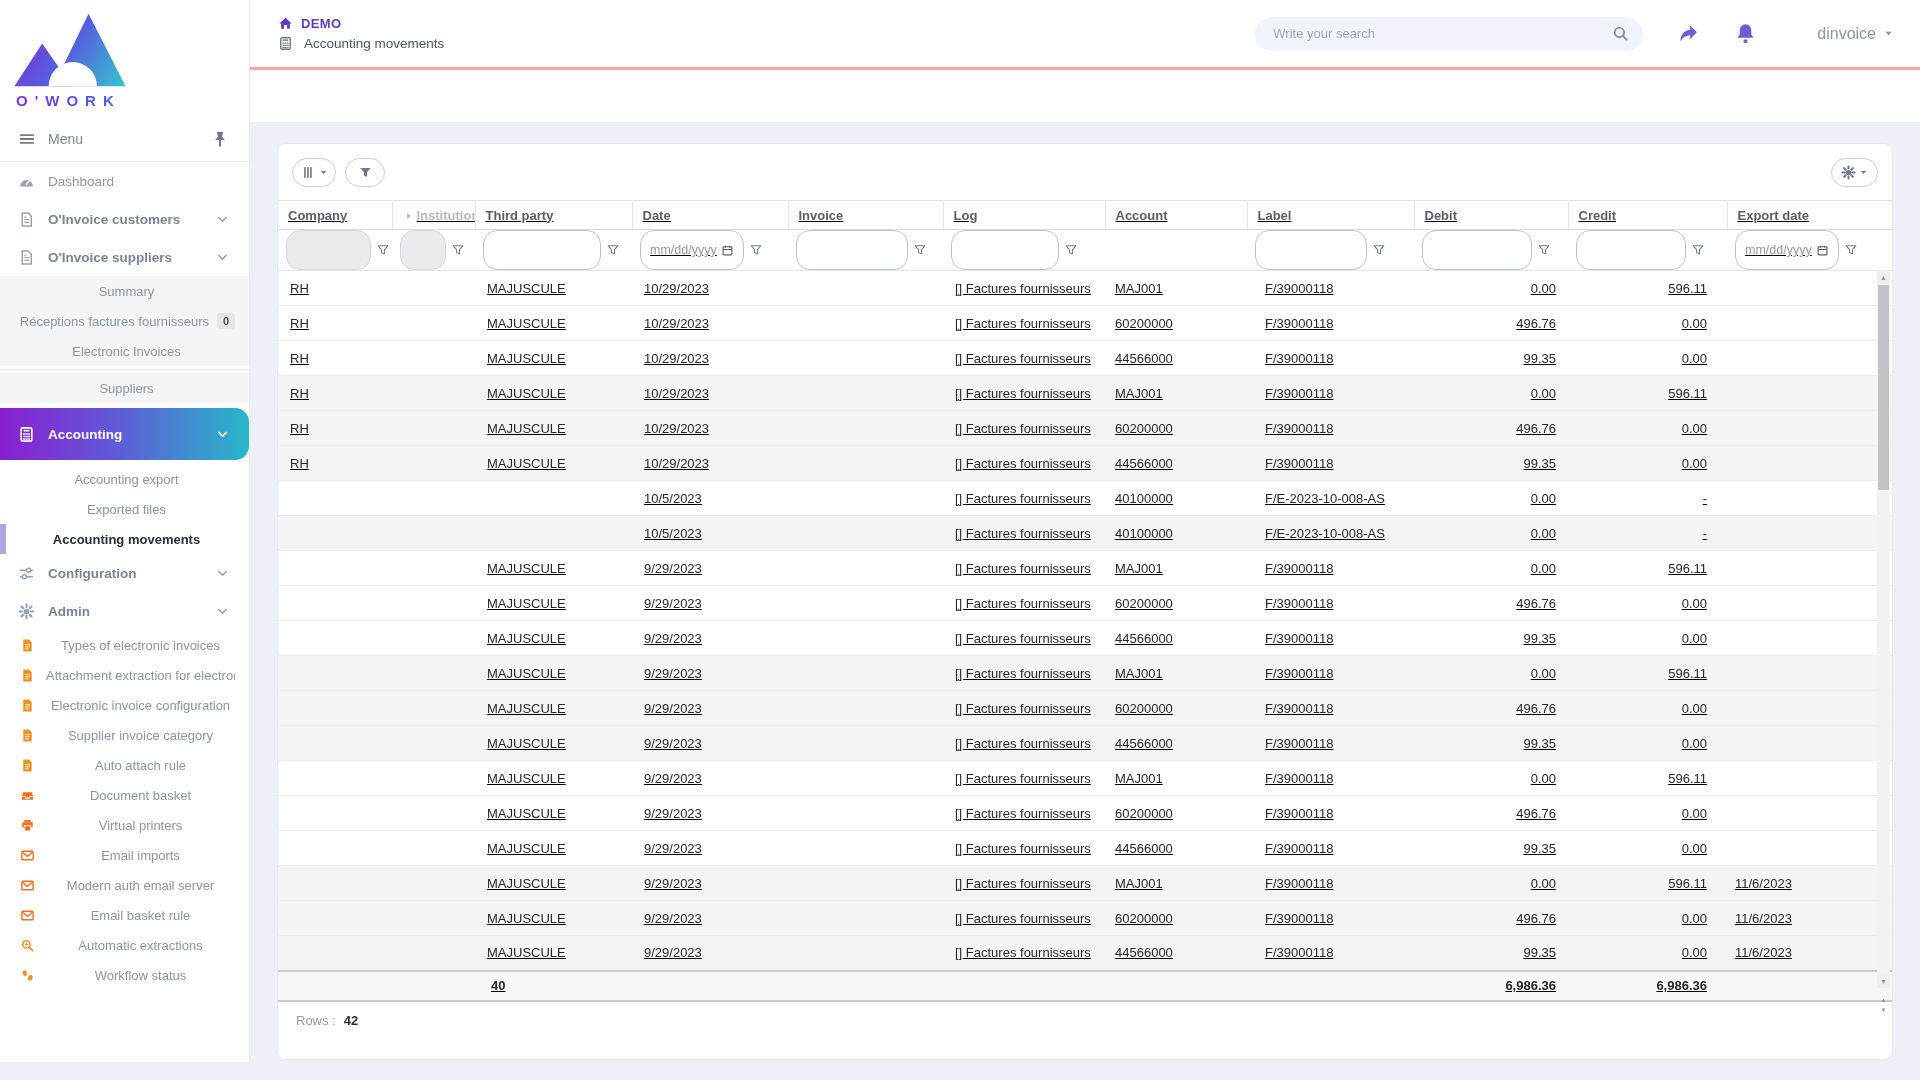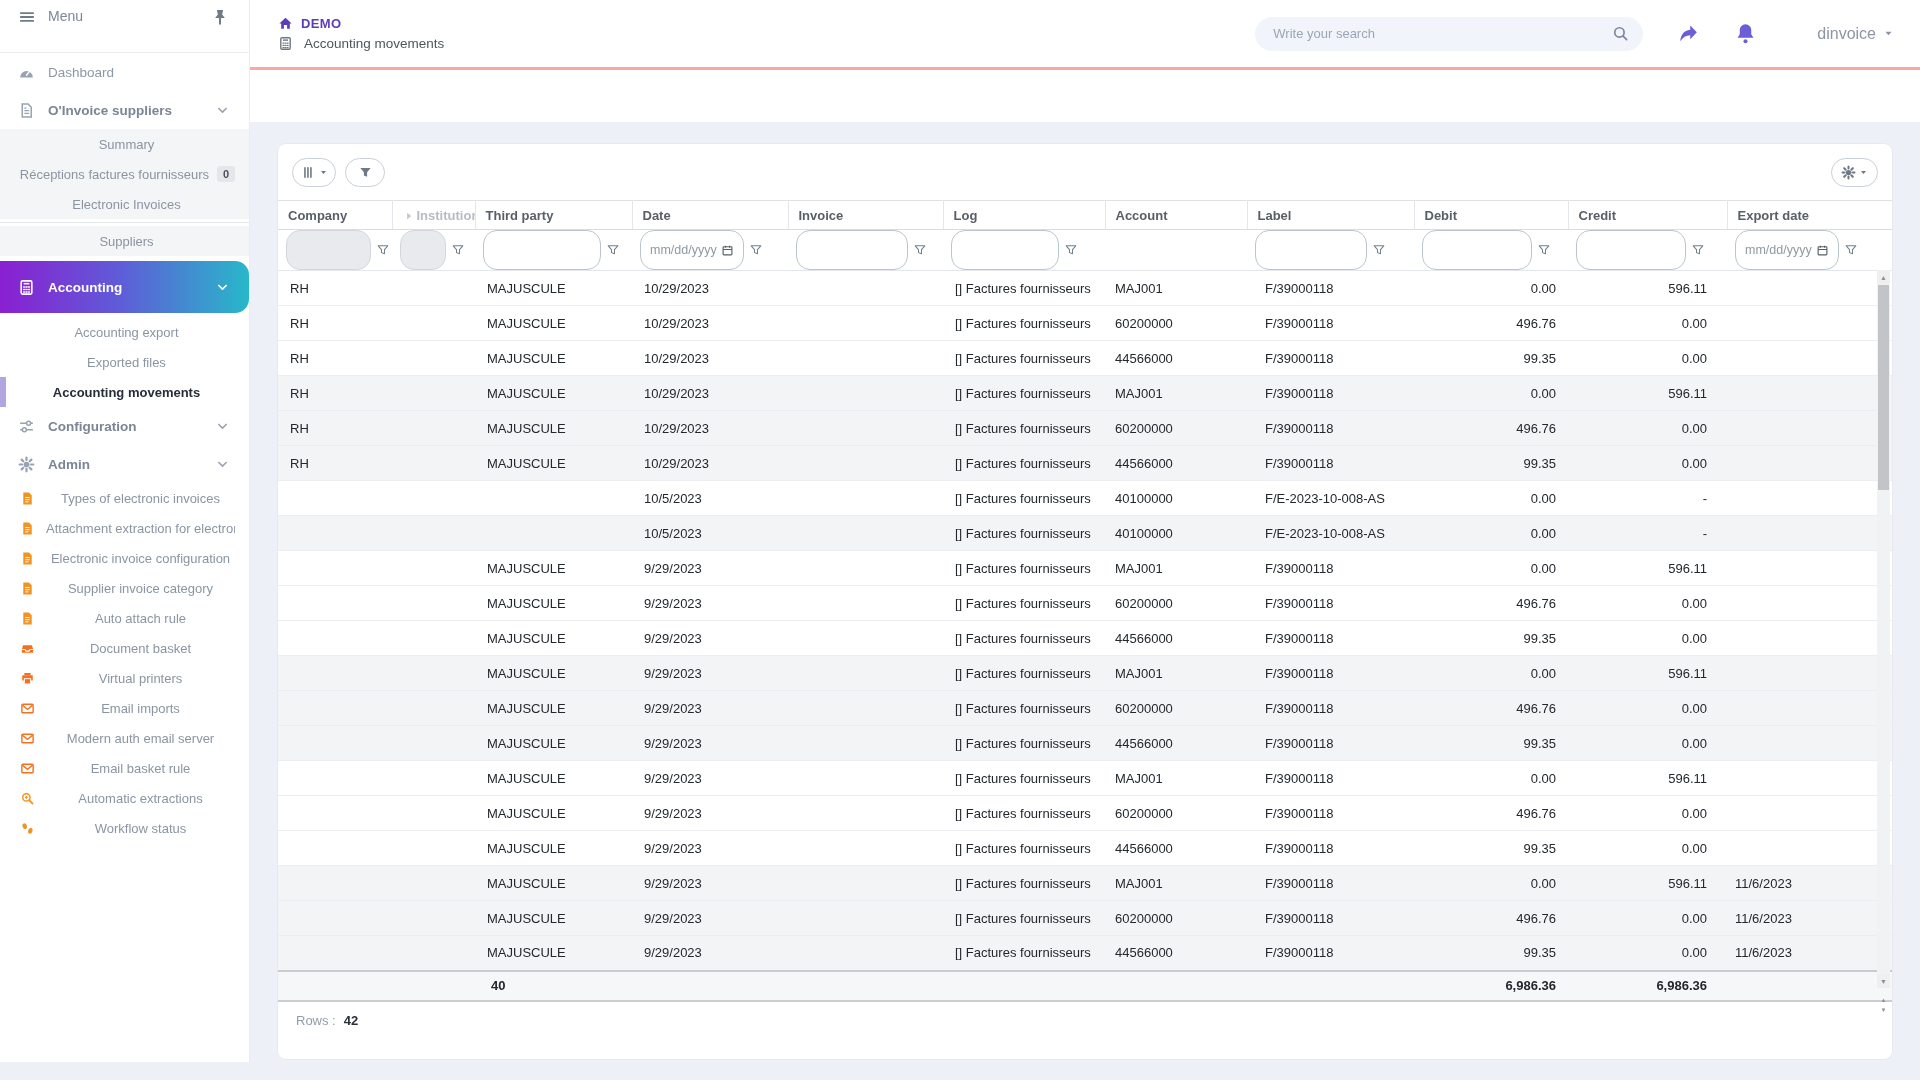--- a/index.html
+++ b/index.html
@@ -11,21 +11,21 @@
          width:1920px; height:1080px; background:#edf1f7; }
 
   
   .sidebar { grid-row:1/3; grid-column:1; background:#fff; height:1062px;
              border-right:1px solid #e9edf2; overflow:hidden; position:relative; }
   .logo { padding:12px 0 0 14px; }
   .logo svg { display:block; }
   .logo-text { margin:4px 0 0 2px; font-size:15px; font-weight:700; letter-spacing:7px;
     background:linear-gradient(90deg,#7b2fe0,#3f6fe0,#2cc4cf);
     -webkit-background-clip:text; background-clip:text; color:transparent; }
-  .menu-head { height:44px; display:flex; padding:0 20px 0 18px; margin-top:8px; }
+  .menu-head { height:44px; display:flex; align-items:center; padding:0 20px 0 18px; margin-top:8px; }
   .menu-head .ic { width:18px; height:18px; color:#707b89; }
   .menu-label { margin-left:12px; font-size:14px; color:#7d8795; flex:1; }
   .pin-wrap { width:16px; height:16px; color:#6b58d3; }
   .side-divider { height:1px; background:#e9edf2; }
 
   .ic { display:inline-flex; }
   .ic svg { width:100%; height:100%; }
 
   .nav-item { height:38px; display:flex; align-items:center; padding:0 20px 0 18px; cursor:pointer; }
   .nav-item .gicon { width:17px; height:17px; color:#98a2b0; flex:none; }
@@ -85,21 +85,21 @@
   .toolbar { height:56px; display:flex; align-items:center; padding:0 14px; }
   .btn-oval { height:29px; border:1px solid #c9d0d8; border-radius:15px; background:#fff;
               display:inline-flex; align-items:center; justify-content:center; gap:3px;
               color:#6f7986; cursor:pointer; }
   .btn-cols { width:44px; margin-right:9px; }
   .btn-filter { width:40px; }
   .btn-settings { width:47px; margin-left:auto; }
   .btn-oval .ic { width:15px; height:15px; }
   .btn-oval .ic.small { width:9px; height:9px; }
 
-  table { border-collapse:collapse; table-layout:fixed; width:1614px; border-top:1px solid #dee2e7; }
+  table { border-collapse:collapse; table-layout:fixed; width:1614px; border-top:1px solid #dee2e7;text-decoration:underline; }
   thead th { height:29px; font-size:13px; font-weight:700; color:#575f68; text-align:left;
              padding:0 4px 0 10px; border-bottom:1px solid #d8dde2; border-right:1px solid #e4e7eb;
              white-space:nowrap; overflow:hidden; }
   thead th:last-child { border-right:none; }
   thead th.muted { color:#b4bcc5; }
   .thchev { width:12px; height:12px; color:#c3c9d1; vertical-align:-2px; margin-right:2px; }
 
   tr.filters td { height:40px; border-bottom:1px solid #e3e7ec; padding:0 2px 0 8px; }
   .fwrap { display:flex; align-items:center; }
   .pill { height:40px; border:1px solid #b9c6cc; border-radius:14px; background:#fff;
@@ -138,20 +138,35 @@
   .mini-scroll { position:absolute; right:2px; top:846px; width:13px; height:30px; display:flex;
                  flex-direction:column; align-items:center; justify-content:center; gap:4px;
                  font-size:6px; color:#8e9298; }
 </style>
 </head>
 <body>
 
 <div class="app">
 
   <aside class="sidebar">
+    <div class="logo">
+      <svg width="112" height="76" viewBox="0 0 120 82">
+        <defs>
+          <linearGradient id="lg1" x1="0" y1="0" x2="120" y2="82" gradientUnits="userSpaceOnUse">
+            <stop offset="0" stop-color="#8a22dd"></stop>
+              <stop offset="0.5" stop-color="#5560dd"></stop>
+              <stop offset="1" stop-color="#35c8cf"></stop>
+          </linearGradient>
+        </defs>
+        <polygon points="30,34 62,80 0,80" fill="url(#lg1)"></polygon>
+        <polygon points="80,2 120,80 42,80" fill="url(#lg1)"></polygon>
+        <path d="M37 80 A 26 26 0 0 1 89 80 Z" fill="#ffffff"></path>
+      </svg>
+      <div class="logo-text">O'WORK</div>
+    </div>
     <div class="menu-head">
       <span class="ic">
           <svg viewBox="0 0 16 16">
             <path d="M2.5 4.5h11M2.5 8h11M2.5 11.5h11" stroke="currentColor" stroke-width="1.6" stroke-linecap="round" fill="none"></path>
           </svg>
         </span>
       <span class="menu-label">Menu</span>
       <span class="ic pin-wrap">
           <svg viewBox="0 0 16 16">
             <path d="M5.2 1.8h5.6l-.9 4 2.4 3H3.7l2.4-3z" fill="currentColor"></path>
@@ -162,20 +177,34 @@
     <div class="side-divider"></div>
     <nav id="sidebar-nav">
         <div class="nav-item">
           <span class="ic gicon">
             <svg viewBox="0 0 16 16">
               <path d="M2 12.6a6 6 0 1 1 12 0z" fill="currentColor"></path>
               <path d="M8 10.6 11.3 6.2" stroke="#fff" stroke-width="1.3" stroke-linecap="round"></path>
             </svg>
           </span>
           <span class="nlabel">Dashboard</span>
+        </div>
+        <div class="nav-item nb">
+          <span class="ic gicon">
+            <svg viewBox="0 0 16 16">
+              <path d="M4 1.8h5.5L12.5 5v9.2H4z" fill="none" stroke="currentColor" stroke-width="1.4"></path>
+              <path d="M6 8.2h4.5M6 10.6h4.5M6 5.8h2" stroke="currentColor" stroke-width="1.2"></path>
+            </svg>
+          </span>
+          <span class="nlabel">O'Invoice customers</span>
+          <span class="ic chev">
+            <svg viewBox="0 0 16 16">
+              <path d="m3.5 5.5 4.5 4.5 4.5-4.5" fill="none" stroke="currentColor" stroke-width="2" stroke-linecap="round" stroke-linejoin="round"></path>
+            </svg>
+          </span>
         </div>
         <div class="nav-item nb">
           <span class="ic gicon">
             <svg viewBox="0 0 16 16">
               <path d="M4 1.8h5.5L12.5 5v9.2H4z" fill="none" stroke="currentColor" stroke-width="1.4"></path>
               <path d="M6 8.2h4.5M6 10.6h4.5M6 5.8h2" stroke="currentColor" stroke-width="1.2"></path>
             </svg>
           </span>
           <span class="nlabel">O'Invoice suppliers</span>
           <span class="ic chev">

